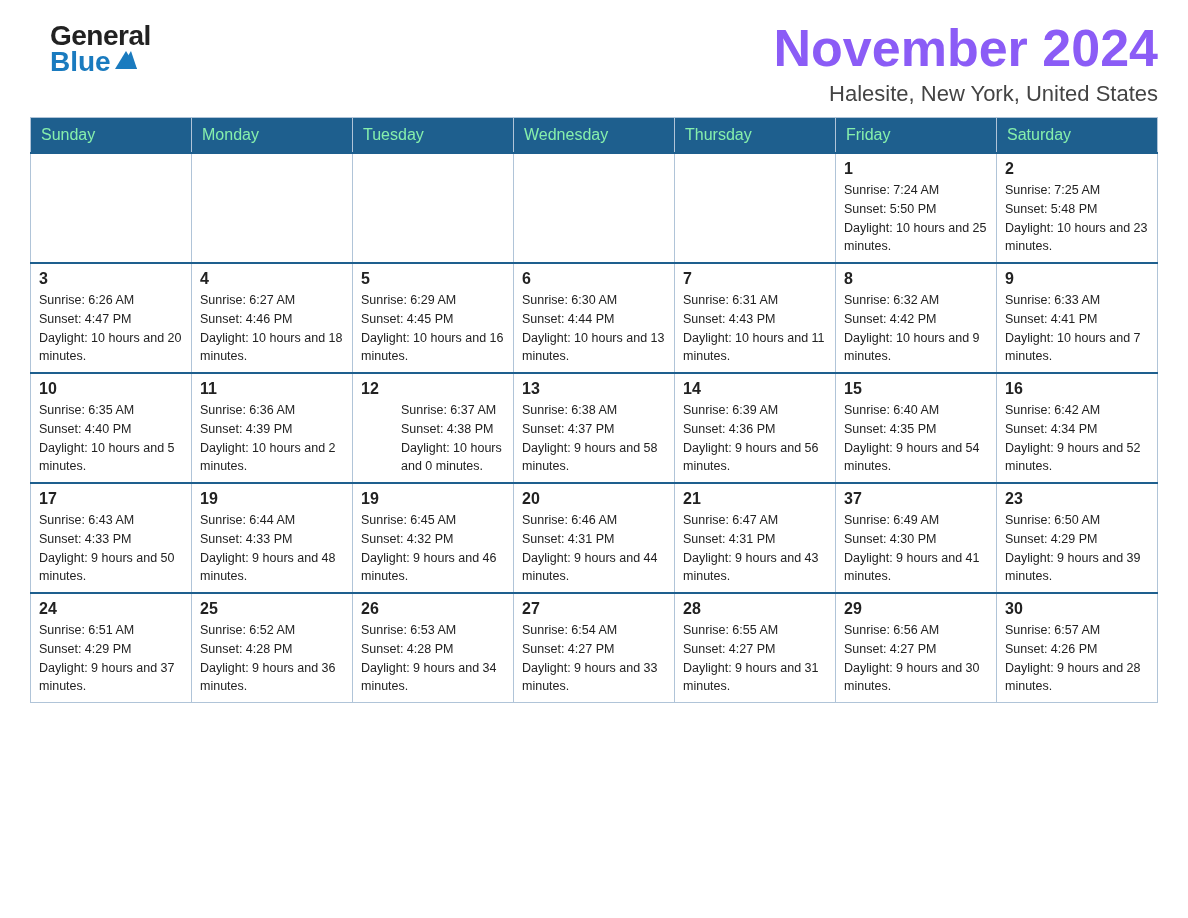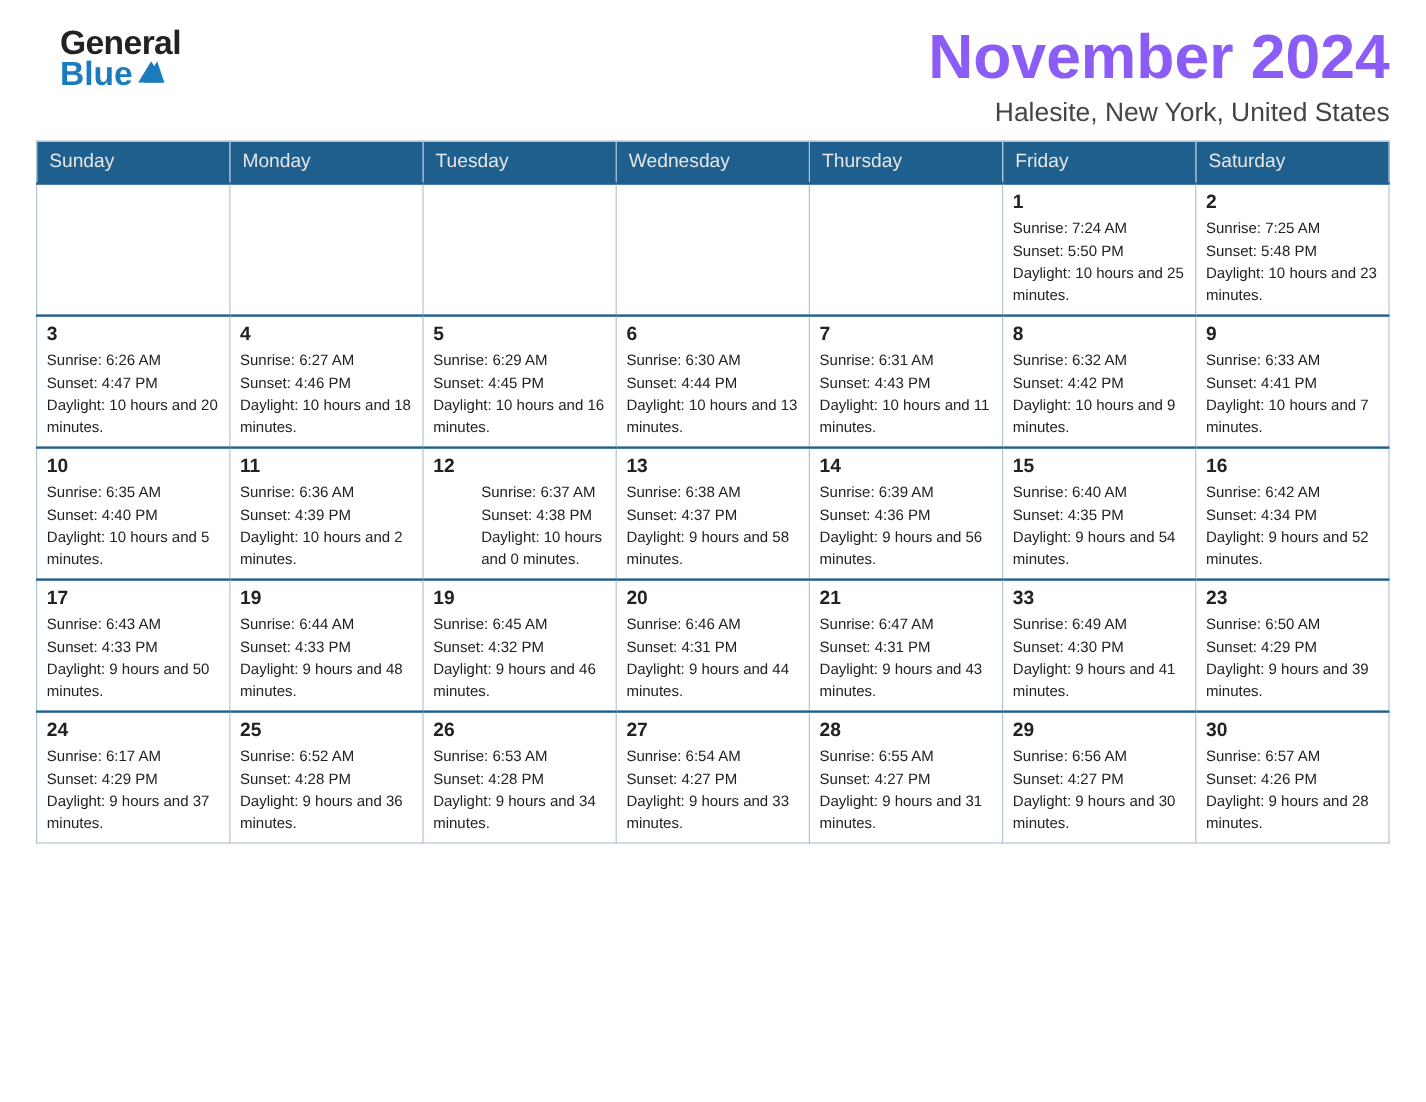--- a/index.html
+++ b/index.html
@@ -50,21 +50,21 @@
       color: #444;
       margin-top: 4px;
     }
     .calendar {
       width: 100%;
       border-collapse: collapse;
       margin-top: 10px;
     }
     .calendar th {
       background-color: #1e5f8e;
-      color: #e5e5e5;
+      color: #86efac;
       font-size: 16px;
       font-weight: normal;
       padding: 8px 10px;
       text-align: left;
       border: 1px solid #b0c4d8;
     }
     .calendar td {
       border: 1px solid #b0c4d8;
       vertical-align: top;
       padding: 6px 8px;
@@ -262,36 +262,36 @@
 Sunset: 4:31 PM
 Daylight: 9 hours and 44 minutes.</div>
         </td>
         <td>
           <span class="day-num">21</span>
           <div class="day-info" style="white-space: pre-line;">Sunrise: 6:47 AM
 Sunset: 4:31 PM
 Daylight: 9 hours and 43 minutes.</div>
         </td>
         <td>
-          <span class="day-num">33</span>
+          <span class="day-num">37</span>
           <div class="day-info" style="white-space: pre-line;">Sunrise: 6:49 AM
 Sunset: 4:30 PM
 Daylight: 9 hours and 41 minutes.</div>
         </td>
         <td>
           <span class="day-num">23</span>
           <div class="day-info" style="white-space: pre-line;">Sunrise: 6:50 AM
 Sunset: 4:29 PM
 Daylight: 9 hours and 39 minutes.</div>
         </td>
       </tr>
       <tr>
         <td>
           <span class="day-num">24</span>
-          <div class="day-info" style="white-space: pre-line;">Sunrise: 6:17 AM
+          <div class="day-info" style="white-space: pre-line;">Sunrise: 6:51 AM
 Sunset: 4:29 PM
 Daylight: 9 hours and 37 minutes.</div>
         </td>
         <td>
           <span class="day-num">25</span>
           <div class="day-info" style="white-space: pre-line;">Sunrise: 6:52 AM
 Sunset: 4:28 PM
 Daylight: 9 hours and 36 minutes.</div>
         </td>
         <td>

